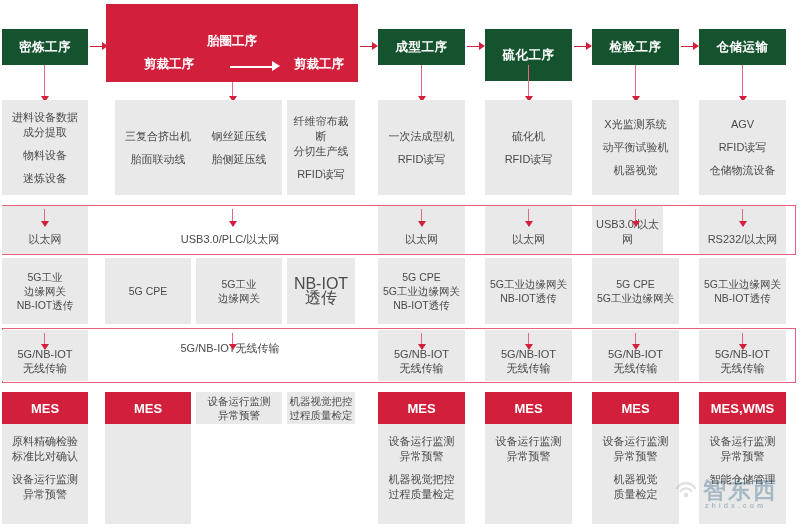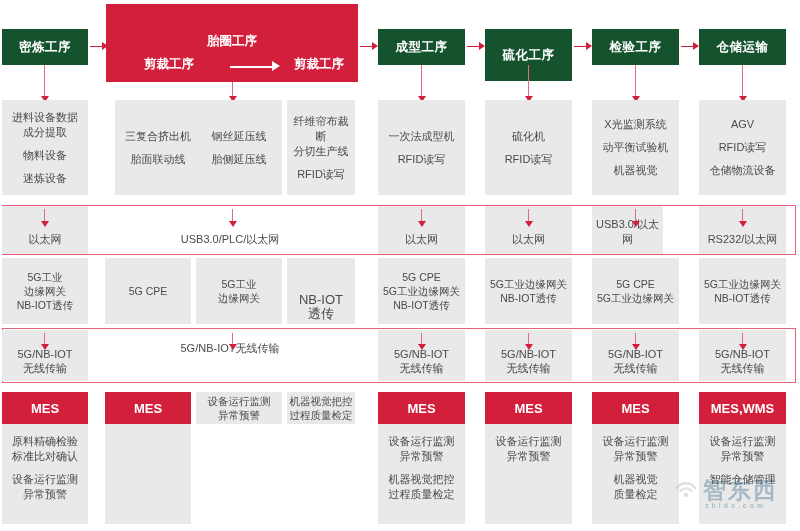--- a/index.html
+++ b/index.html
@@ -243,21 +243,21 @@
         <div>边缘网关</div>
         <div>NB-IOT透传</div>
       </div>
       <div class="abs grey tight" style="left:105px;top:258px;width:86px;height:66px;justify-content:center;font-size:10.5px;">
         <div>5G CPE</div>
       </div>
       <div class="abs grey tight" style="left:196px;top:258px;width:86px;height:66px;justify-content:center;font-size:10.5px;">
         <div>5G工业</div>
         <div>边缘网关</div>
       </div>
-      <div class="abs grey tight" style="left:287px;top:258px;width:68px;height:66px;justify-content:flex-end;font-size:13px;">
+      <div class="abs grey tight" style="left:287px;top:258px;width:68px;height:66px;justify-content:center;font-size:16px;">
         <div>NB-IOT</div>
         <div>透传</div>
       </div>
       <div class="abs grey tight" style="left:378px;top:258px;width:87px;height:66px;justify-content:center;font-size:10.5px;">
         <div>5G CPE</div>
         <div>5G工业边缘网关</div>
         <div>NB-IOT透传</div>
       </div>
       <div class="abs grey tight" style="left:485px;top:258px;width:87px;height:66px;justify-content:center;font-size:10.5px;">
         <div>5G工业边缘网关</div>

